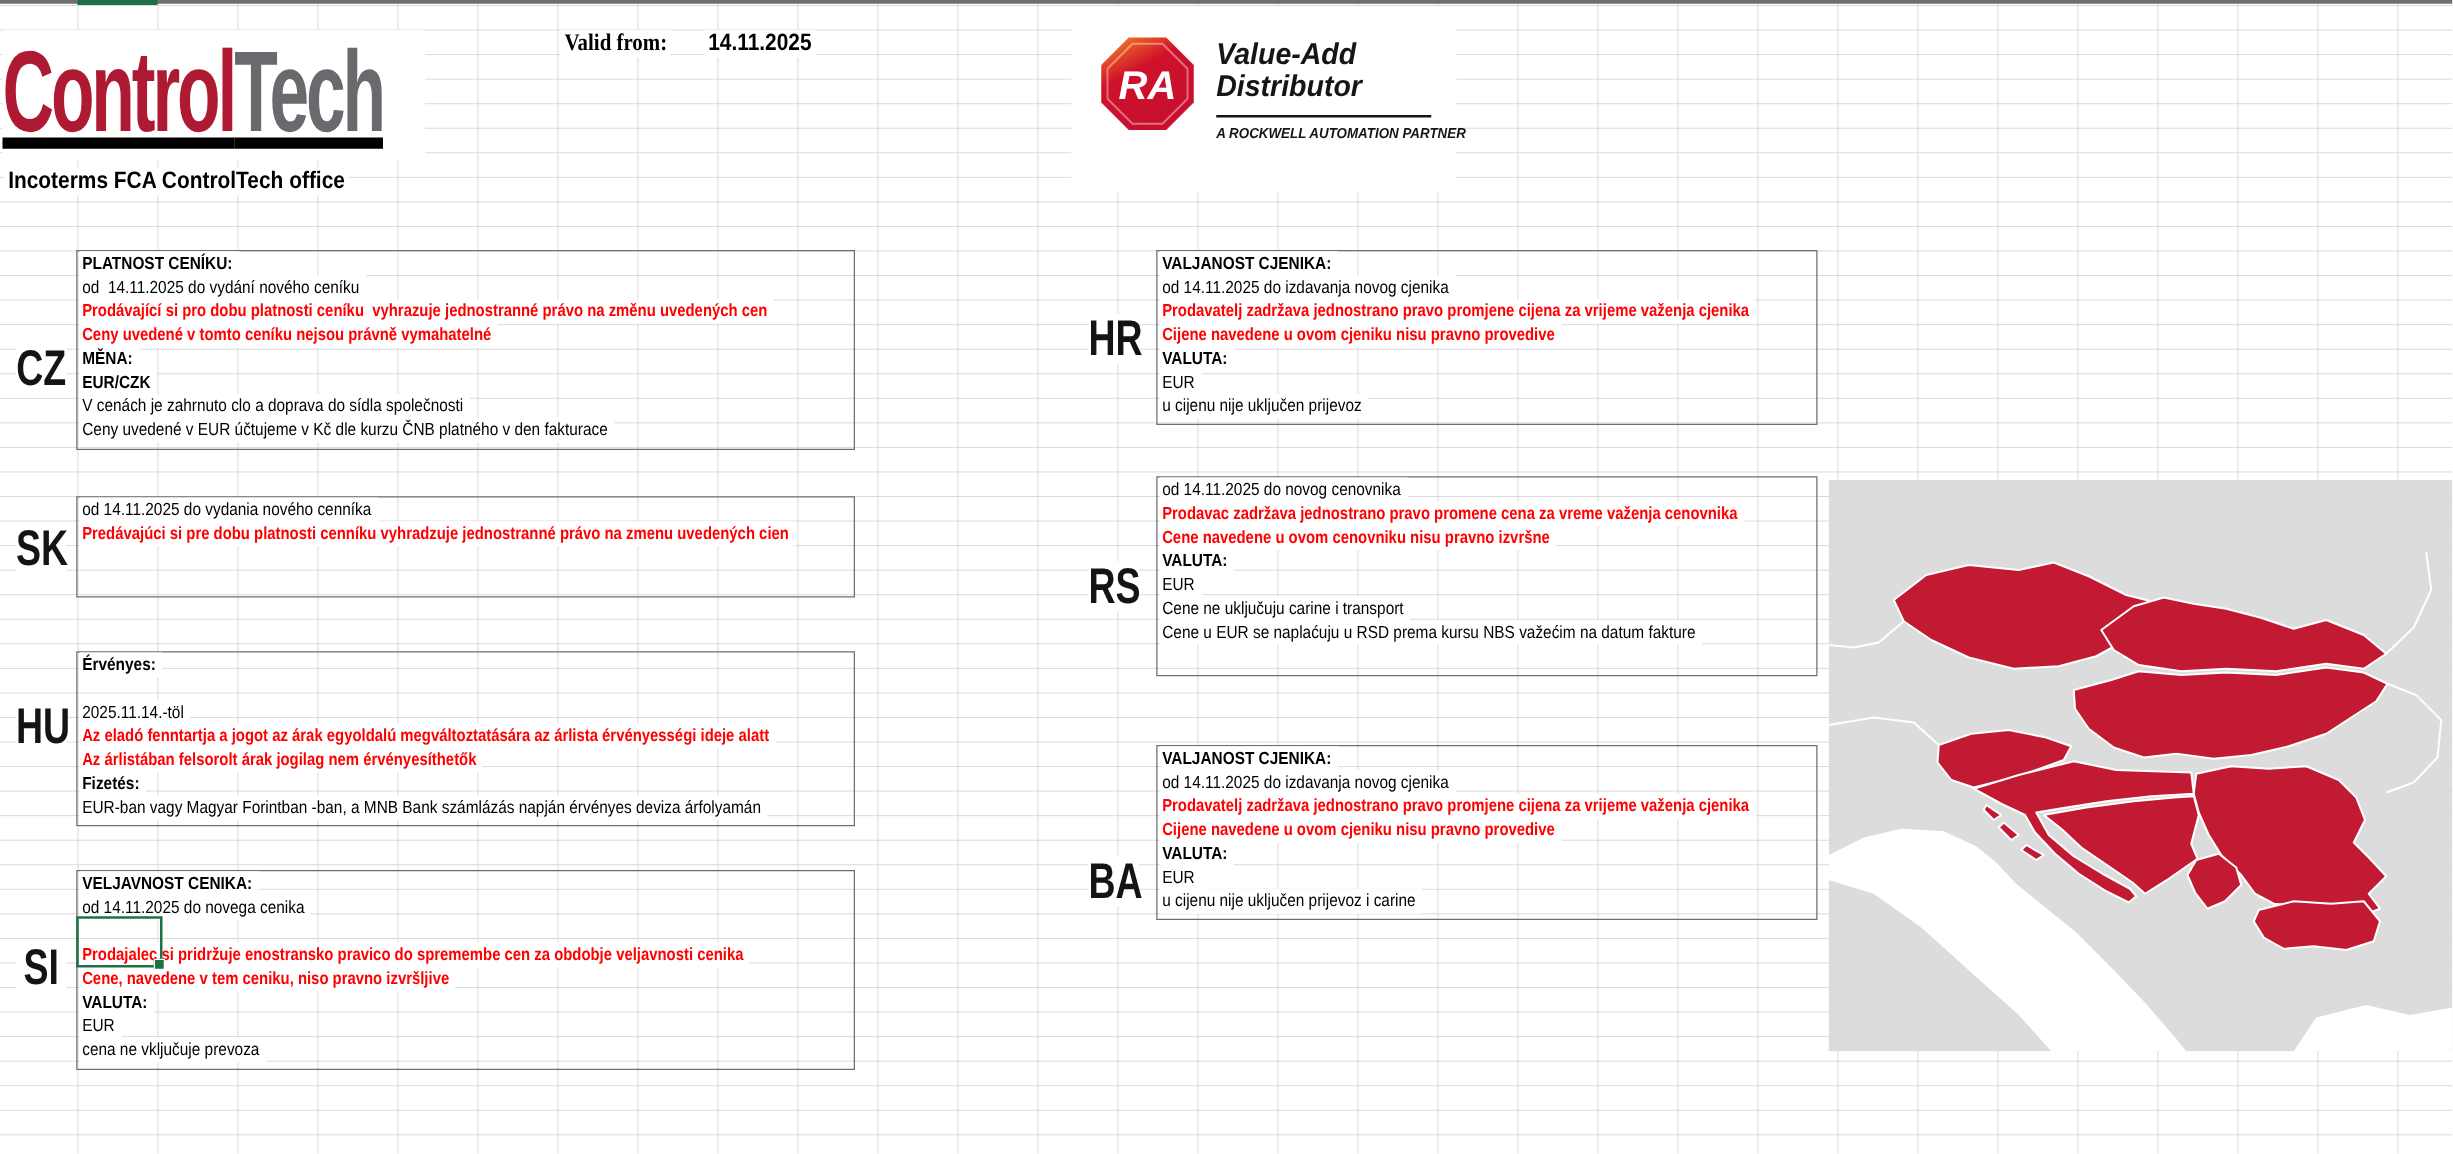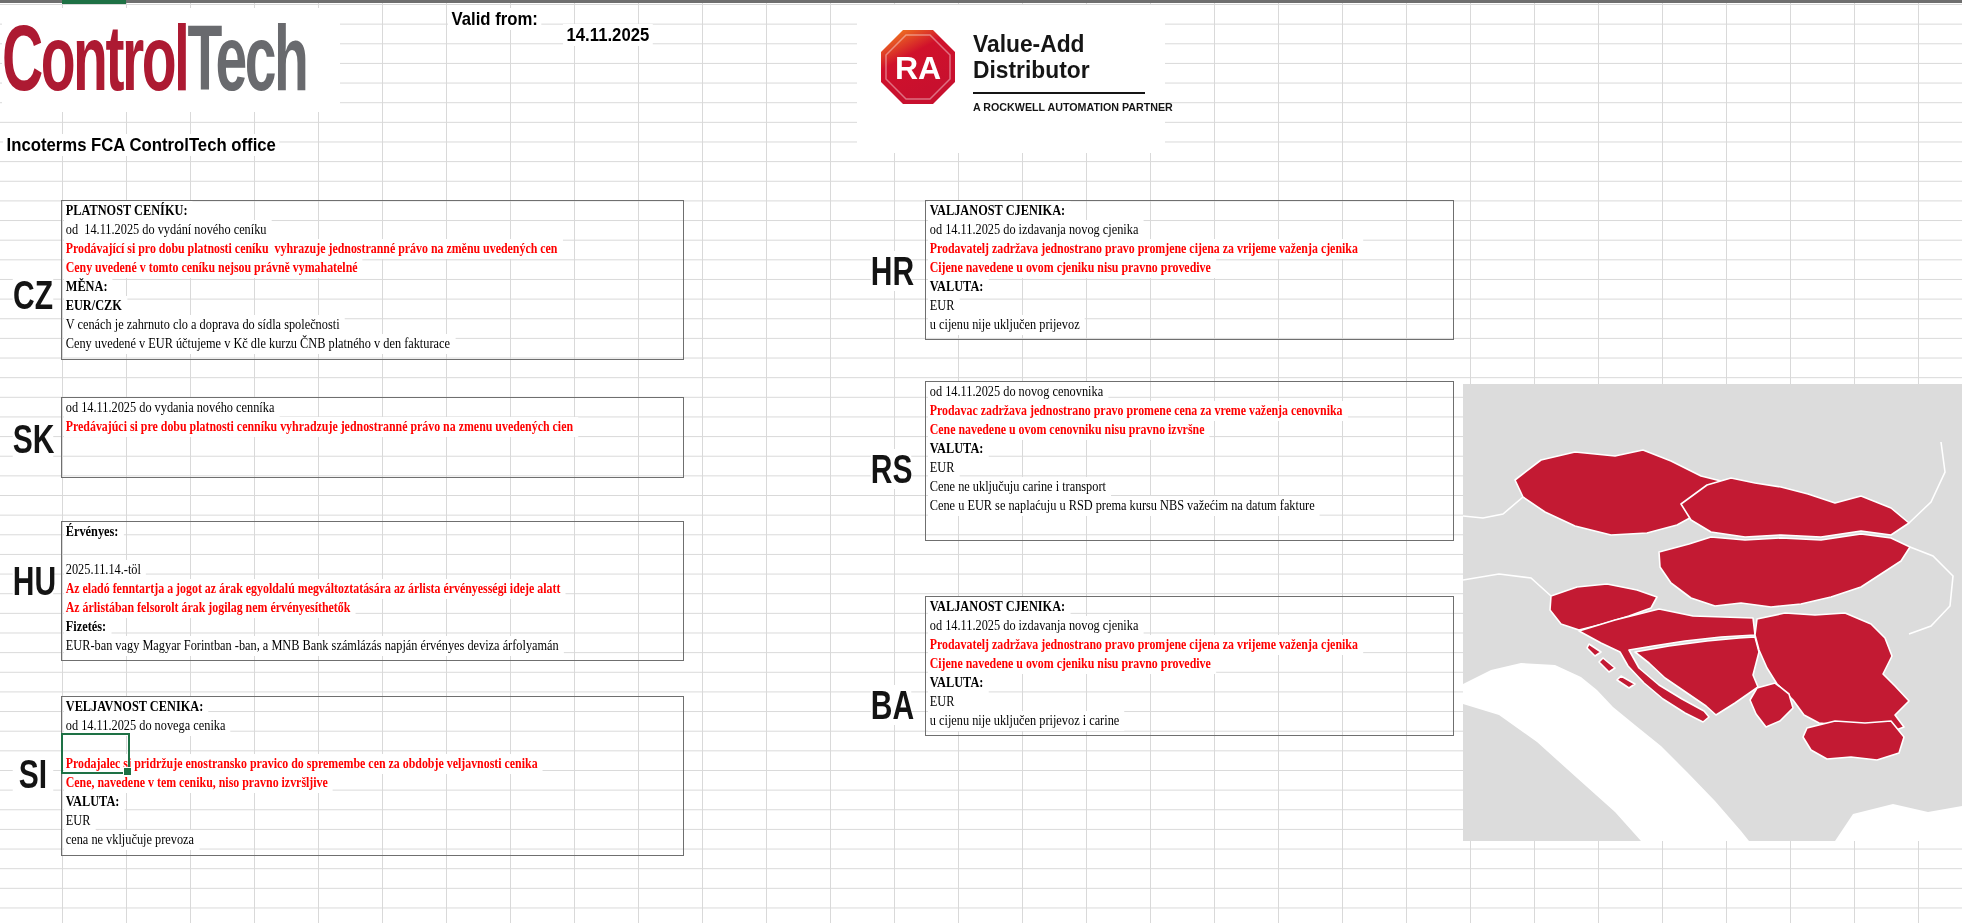--- a/index.html
+++ b/index.html
@@ -14,55 +14,55 @@
       linear-gradient(to right,#d9d9d9 1px,transparent 1px),
       linear-gradient(to bottom,#d9d9d9 1px,transparent 1px);
     background-size:64px 19.65px;
     background-position:62px 4px;
   }
   
   .topbar{position:absolute;left:0;top:0;width:1962px;height:3px;background:#6f6f6f;z-index:40;}
   .topbar-green{position:absolute;left:62px;top:0;width:64px;height:4px;background:#1E7145;z-index:41;}
 
   
-  .brand{position:absolute;left:2px;top:8px;width:338px;height:104px;background:#fff;z-index:10;}
+  .brand{position:absolute;left:2px;top:24px;width:338px;height:104px;background:#fff;z-index:10;text-decoration:underline;}
   .brand-text{font-size:92px;font-weight:700;line-height:100px;letter-spacing:-4px;
     transform:scaleX(.62);transform-origin:0 0;white-space:nowrap;}
   .brand-control{color:#AD1A32;}
   .brand-tech{color:#696A6E;}
 
   
-  .valid-label{position:absolute;left:448px;top:8px;z-index:10;}
+  .valid-label{position:absolute;left:448px;top:24px;z-index:10;font-family:Liberation Serif, serif;}
   .valid-value{position:absolute;left:563px;top:24px;z-index:10;}
   .hdr-bold{display:inline-block;font-size:19px;font-weight:700;line-height:22px;background:#fff;
     padding:0 4px;transform:scaleX(.88);transform-origin:0 0;white-space:pre;color:#000;}
 
   
-  .ra-panel{position:absolute;left:857px;top:5px;width:308px;height:148px;background:#fff;z-index:10;}
+  .ra-panel{position:absolute;left:857px;top:5px;width:308px;height:148px;background:#fff;z-index:10;font-style:italic;}
   .ra-oct{position:absolute;left:23px;top:24px;width:76px;height:76px;}
   .ra-text{position:absolute;left:116px;top:26px;}
   .ra-title{font-size:24px;font-weight:700;line-height:26px;color:#151515;
     transform:scaleX(.95);transform-origin:0 0;white-space:nowrap;}
   .ra-divider{width:172px;height:2px;background:#151515;margin:9px 0 7px 0;}
   .ra-sub{font-size:11.5px;font-weight:700;color:#151515;transform:scaleX(.93);transform-origin:0 0;white-space:nowrap;}
 
   
   .incoterms{position:absolute;left:3px;top:134px;z-index:10;}
 
   
   .section{position:absolute;border:1px solid #6f6f6f;z-index:5;}
   #sec-cz{left:61px;top:200px;width:621px;height:158px;}
   #sec-sk{left:61px;top:397px;width:621px;height:79px;}
   #sec-hu{left:61px;top:521px;width:621px;height:138px;}
   #sec-si{left:61px;top:696px;width:621px;height:158px;}
   #sec-hr{left:925px;top:200px;width:527px;height:138px;}
   #sec-rs{left:925px;top:381px;width:527px;height:158px;}
   #sec-ba{left:925px;top:596px;width:527px;height:138px;}
   .rows{position:absolute;left:2px;top:0;right:0;bottom:0;}
-  .row{height:19px;position:relative;white-space:nowrap;font-family:Liberation Serif, serif;}
+  .row{height:19px;position:relative;white-space:nowrap;}
   .ct{display:inline-block;font-size:14px;line-height:19.65px;background:#fff;color:#000;
     padding:0 6px 0 2px;transform:scaleX(.88);transform-origin:0 50%;white-space:pre;}
   .ct.header{font-weight:700;}
   .ct.red{font-weight:700;color:#FF0000;transform:scaleX(.85);}
   .label{position:absolute;width:54px;text-align:center;font-size:40px;font-weight:700;line-height:40px;
     color:#141414;background:#fff;transform:scaleX(.75);transform-origin:50% 50%;}
   .label-left{left:-56px;}
   .label-right{left:-62px;}
 
   

